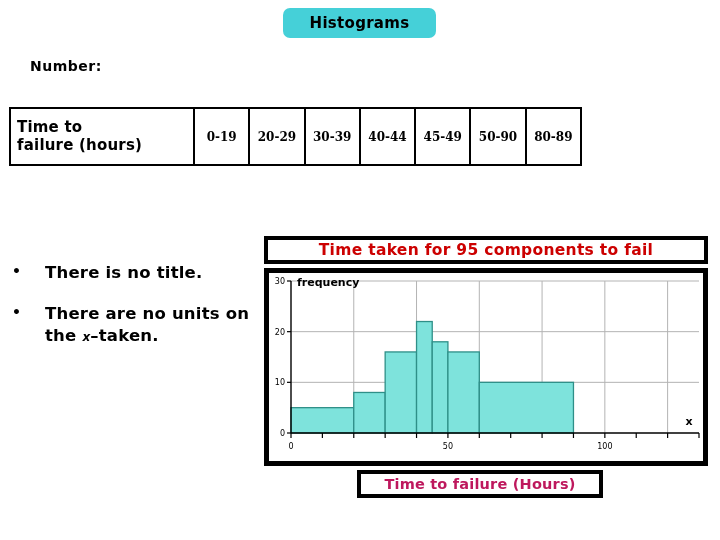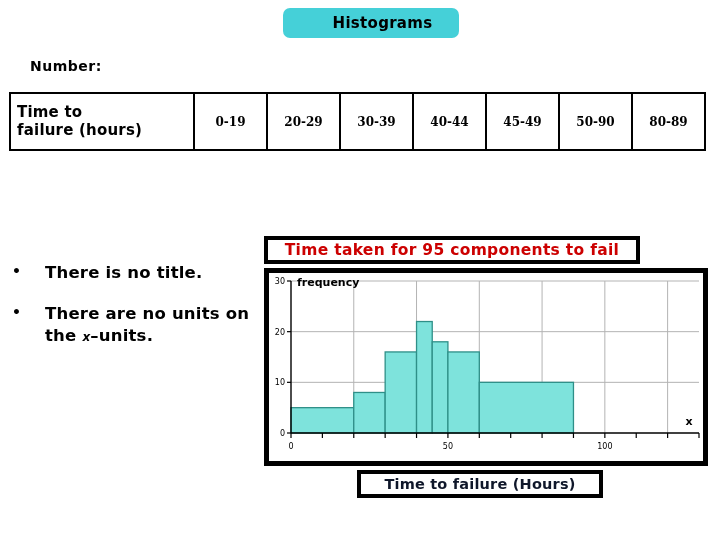--- a/index.html
+++ b/index.html
@@ -21,21 +21,20 @@
     position: absolute;
     left: 283px;
     top: 8px;
     width: 153px;
     height: 30px;
     background: #45d0d8;
     border-radius: 7px;
     display: flex;
     align-items: center;
     justify-content: center;
-    padding-left: 23px;
   }
   #title-banner .txt {
     font-family: "DejaVu Sans", sans-serif;
     font-weight: bold;
     font-size: 15px;
     color: #000000;
     letter-spacing: 0.3px;
   }
 
   
@@ -46,22 +45,22 @@
     font-family: "DejaVu Sans", sans-serif;
     font-weight: bold;
     font-size: 14px;
     letter-spacing: 0.5px;
   }
 
   
   #data-table {
     position: absolute;
     left: 9px;
-    top: 92px;
-    width: 697px;
+    top: 107px;
+    width: 573px;
     border-collapse: collapse;
     table-layout: fixed;
   }
   #data-table td {
     border: 2px solid #000000;
     padding: 0;
     text-align: center;
     vertical-align: middle;
     font-family: "DejaVu Serif", serif;
     font-weight: bold;
@@ -106,21 +105,21 @@
   .xvar {
     font-size: 12px;
     font-style: italic;
   }
 
   
   #chart-title-box {
     position: absolute;
     left: 264px;
     top: 236px;
-    width: 376px;
+    width: 444px;
     height: 28px;
     background: #ffffff;
     border: 4px solid #000000;
     box-sizing: border-box;
     display: flex;
     align-items: center;
     justify-content: center;
   }
   #chart-title-box .txt {
     font-family: "DejaVu Sans", sans-serif;
@@ -161,21 +160,21 @@
     border: 4px solid #000000;
     box-sizing: border-box;
     display: flex;
     align-items: center;
     justify-content: center;
   }
   #xaxis-caption-box .txt {
     font-family: "DejaVu Sans", sans-serif;
     font-weight: bold;
     font-size: 14.5px;
-    color: #0f172a;
+    color: #be185d;
     letter-spacing: 0.2px;
   }
 </style>
 </head>
 <body>
 
 <div id="title-banner">
   <span class="txt">Histograms</span>
 </div>
 
@@ -199,21 +198,21 @@
   </tbody>
 </table>
 
 <div id="bullets">
   <div class="bullet">
     <span class="dot">•</span>
     <span class="btxt">There is no title.</span>
   </div>
   <div class="bullet">
     <span class="dot">•</span>
-    <span class="btxt"><span>There are no units on the </span><span class="xvar">x</span><span>–units.</span></span>
+    <span class="btxt"><span>There are no units on the </span><span class="xvar">x</span><span>–taken.</span></span>
   </div>
 </div>
 
 <div id="chart-title-box">
   <span class="txt">Time taken for 95 components to fail</span>
 </div>
 
 <div id="chart-frame">
   <svg id="chart-svg" viewBox="0 0 434 188" preserveAspectRatio="none">
     <g id="gridlines-group">

